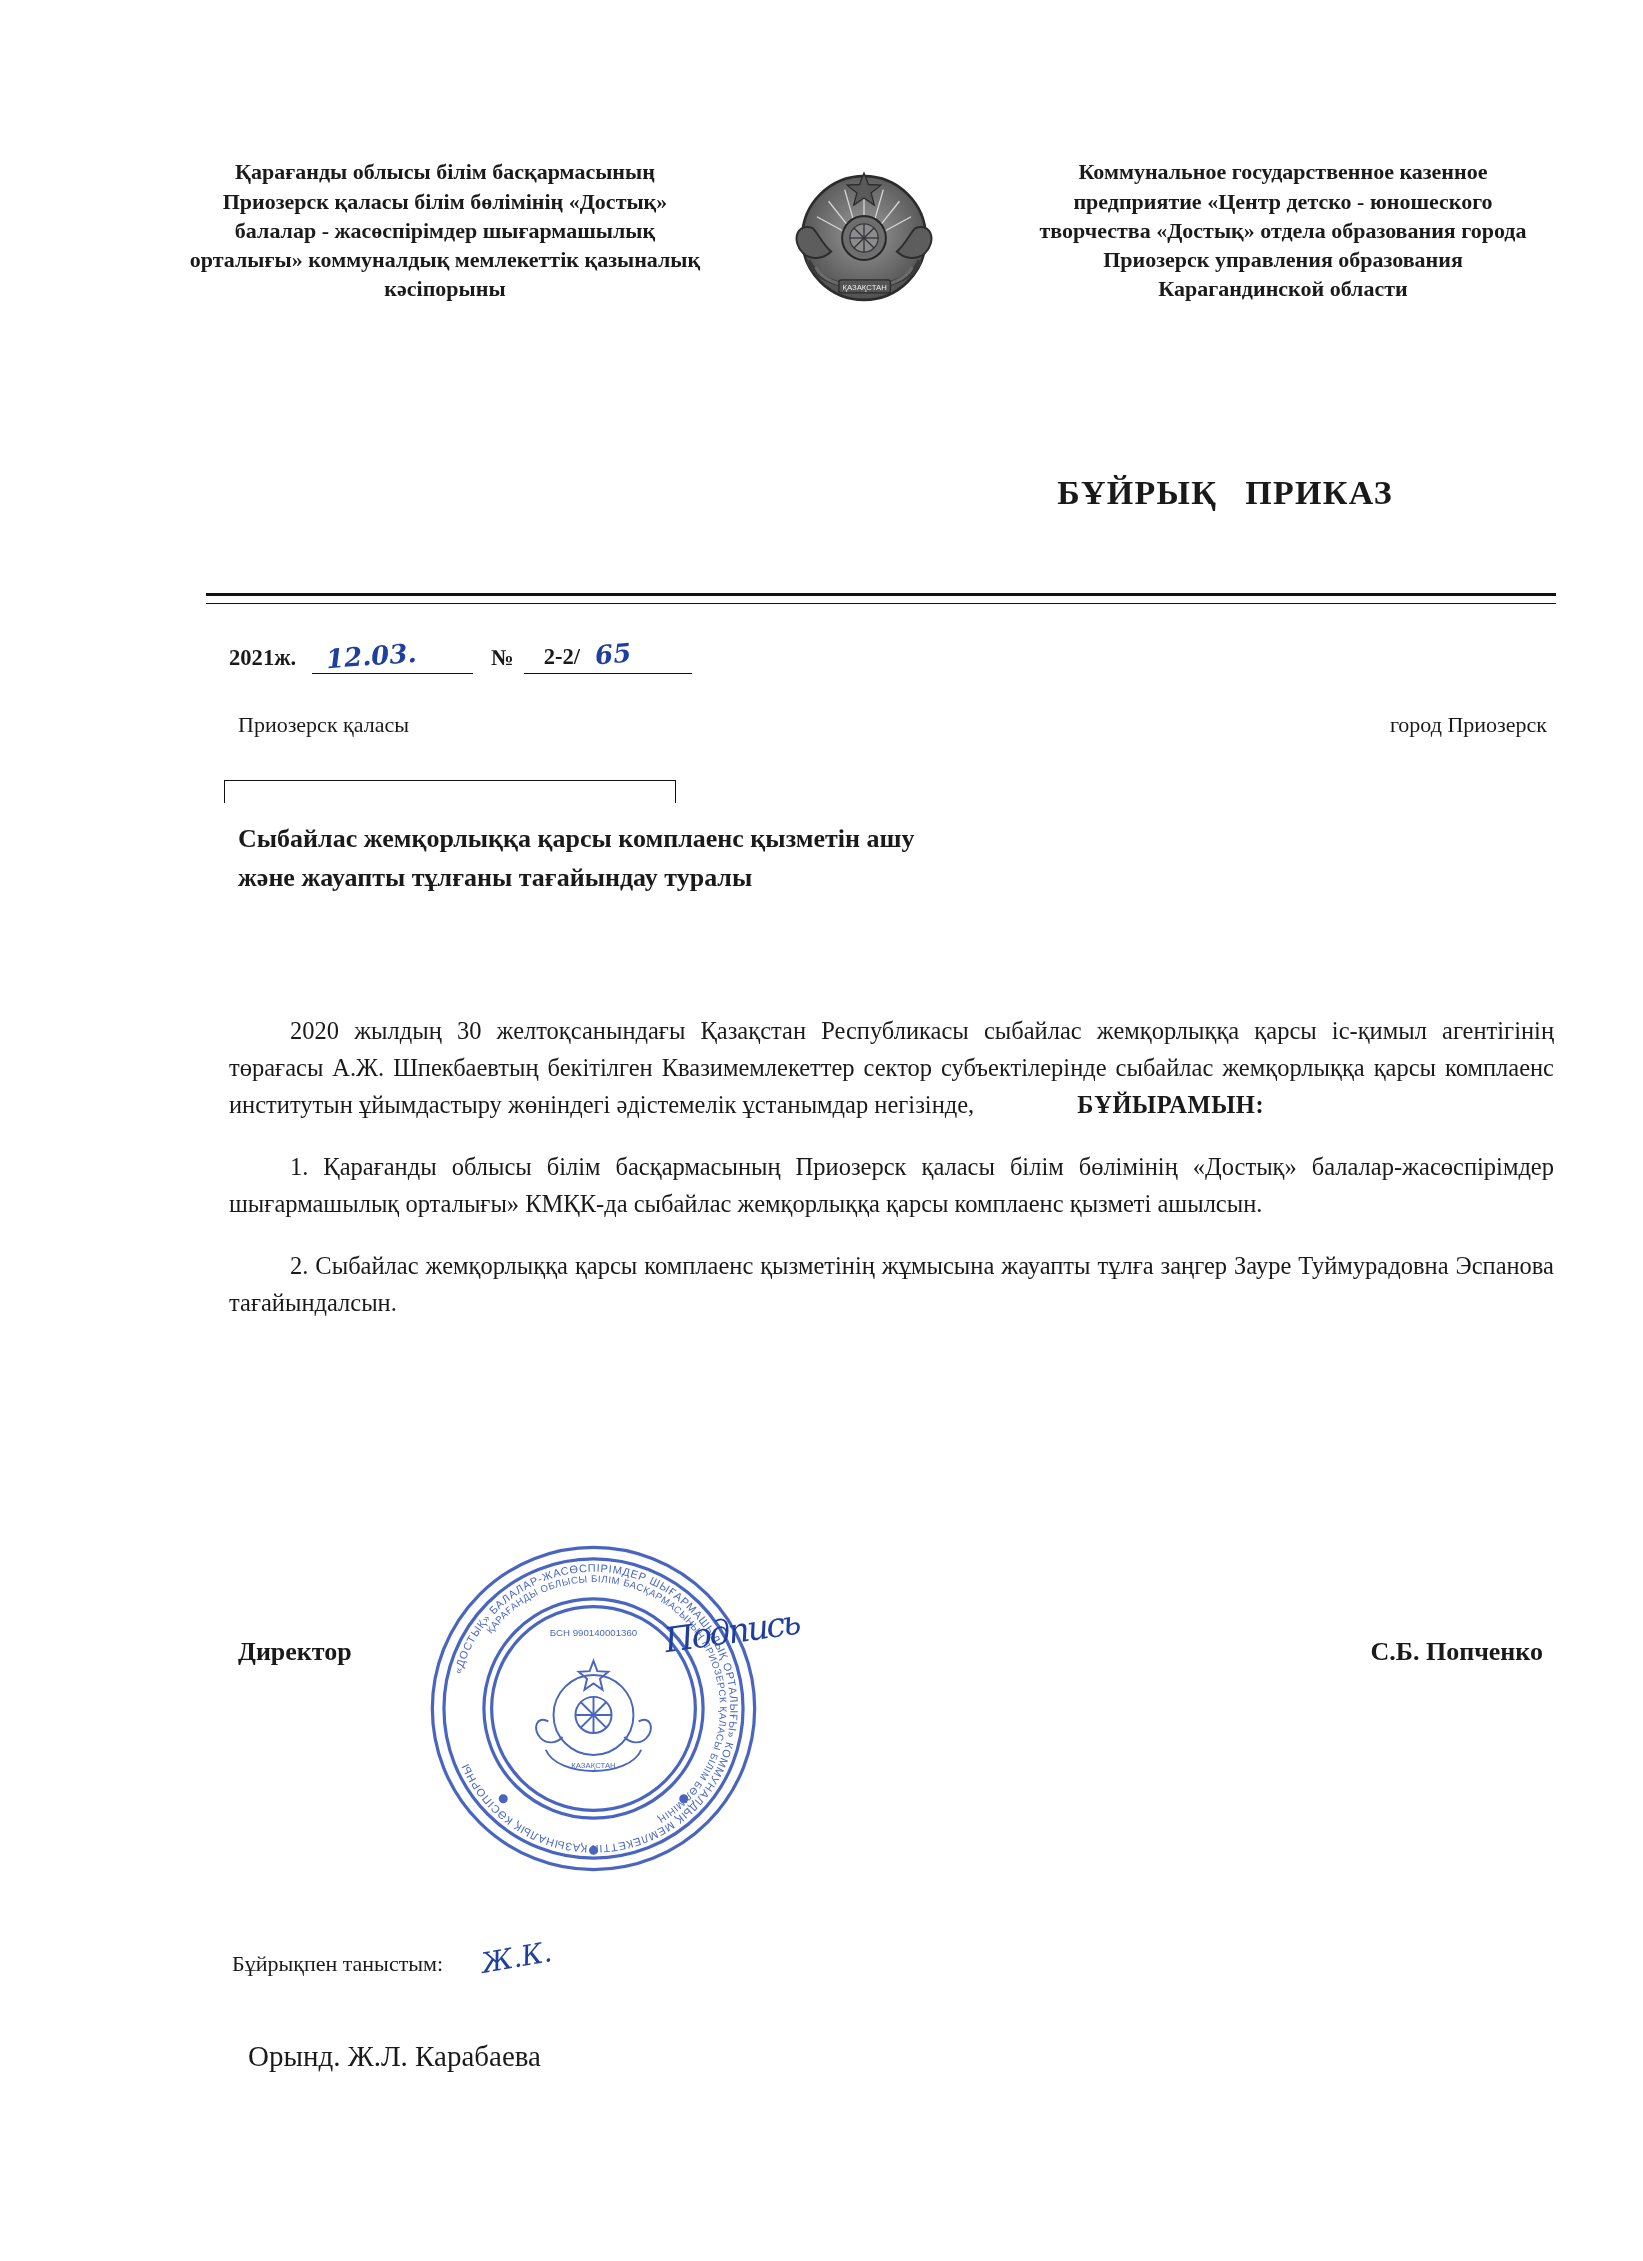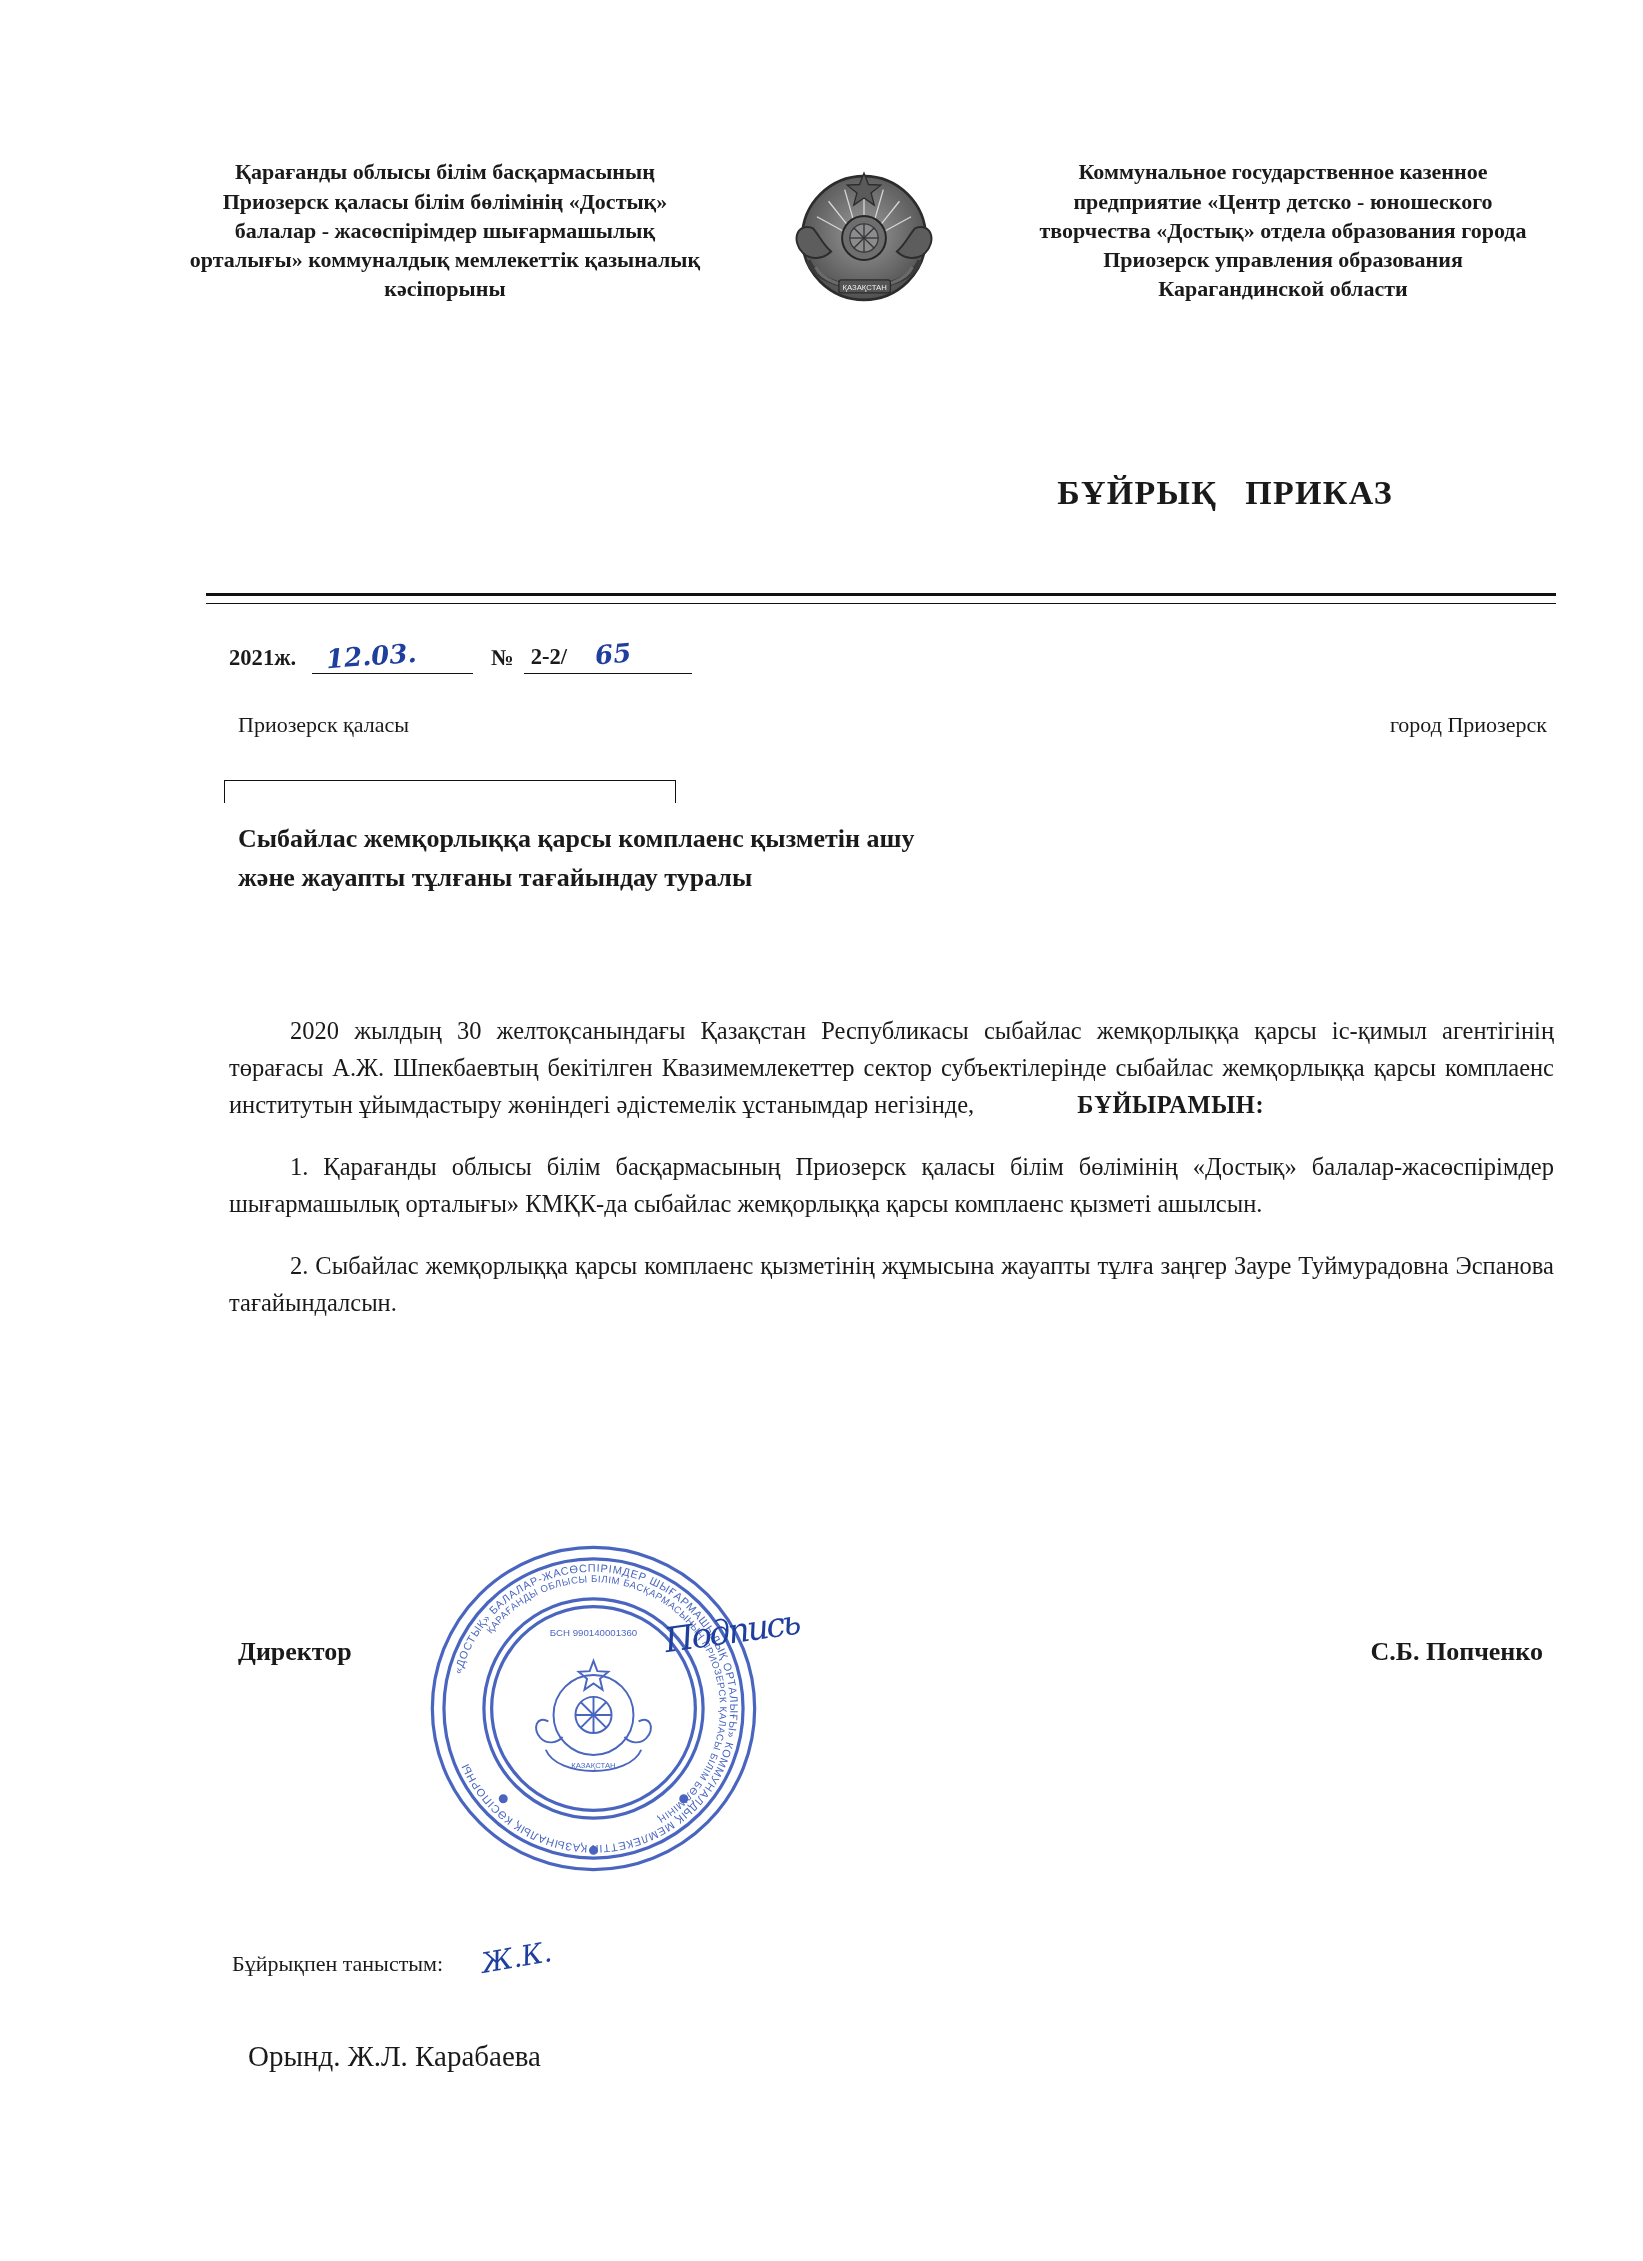--- a/index.html
+++ b/index.html
@@ -126,21 +126,21 @@
   .num-label { margin: 0 10.3px 0 18px; }
   .num-blank {
     display: inline-block;
     width: 168px;
     border-bottom: 1.3px solid #111;
     height: 28px;
     position: relative;
   }
   .num-text {
     position: absolute;
-    left: 7px;
+    left: 20px;
     top: -1.3px;
     font-size: 22.6px;
     font-weight: bold;
   }
   .num-hand {
     left: 71px;
     top: -6.4px;
     font-size: 26px;
     transform: rotate(-5deg);
   }

